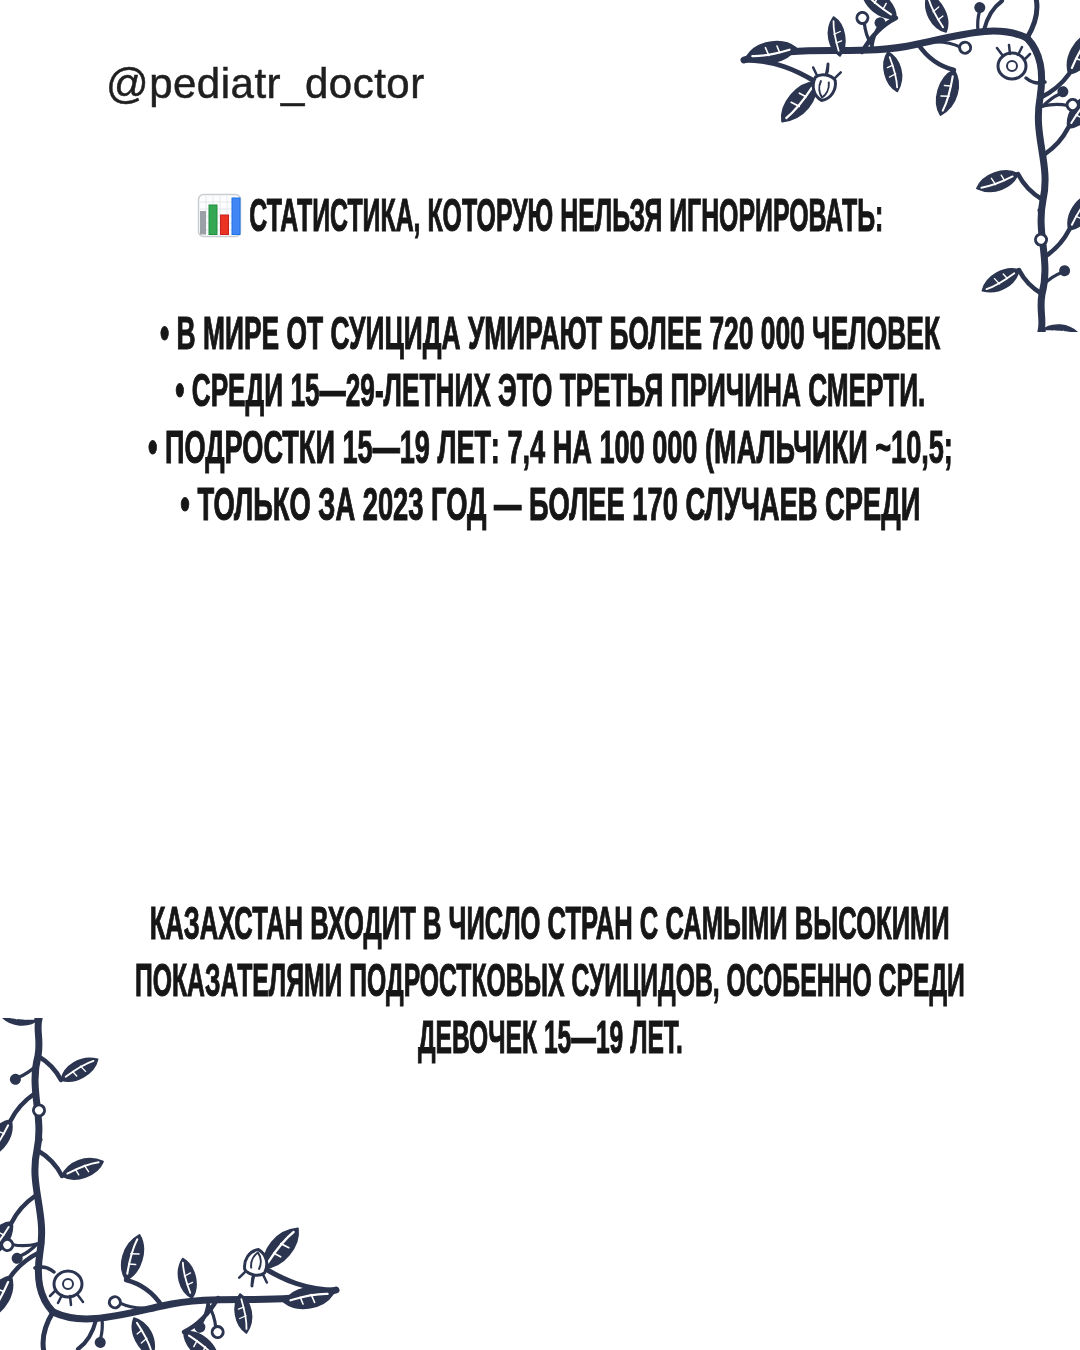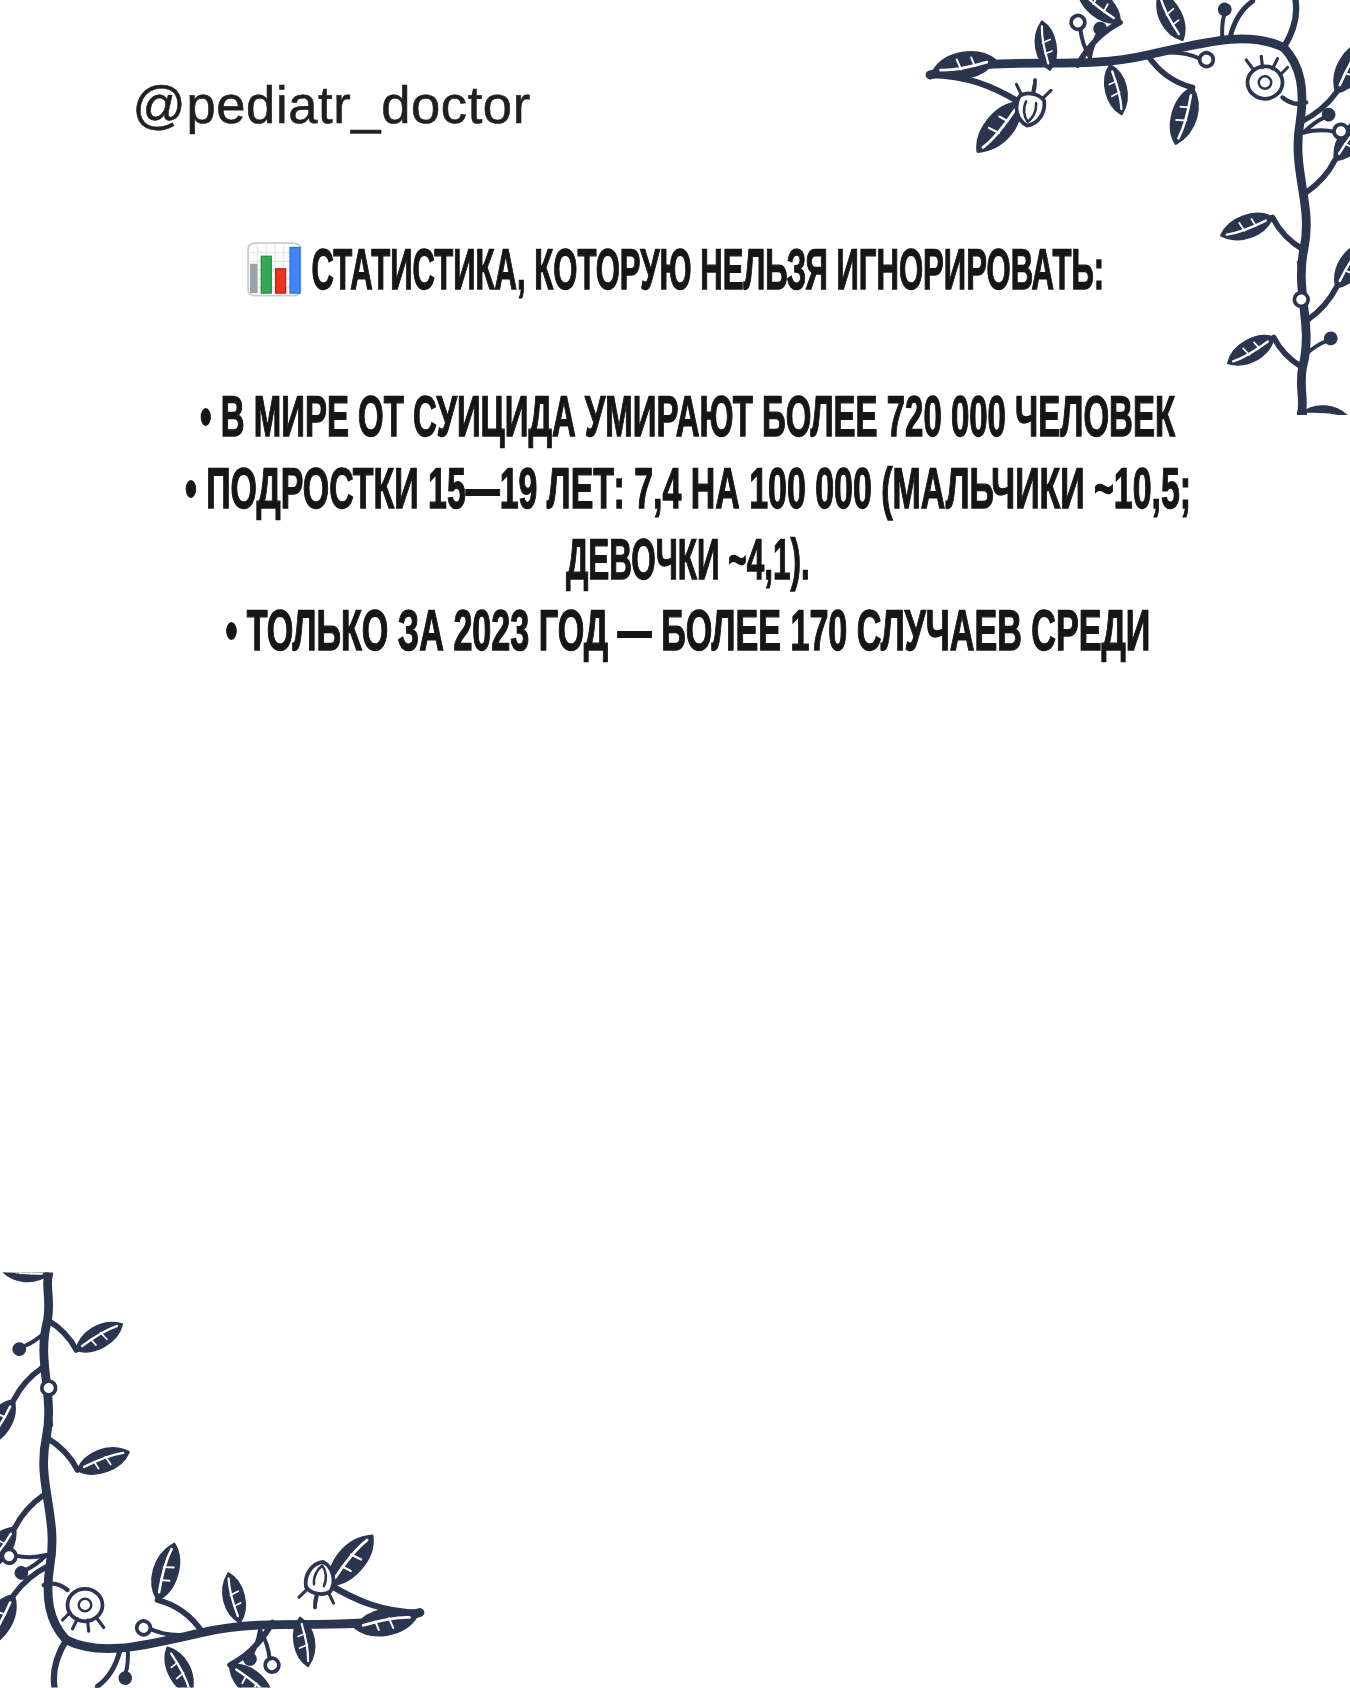--- a/index.html
+++ b/index.html
@@ -142,24 +142,35 @@
     <div class="fitbox" style="width:634px">
       <span class="cond" style="transform: scaleX(0.5407);">СТАТИСТИКА, КОТОРУЮ НЕЛЬЗЯ ИГНОРИРОВАТЬ:</span>
     </div>
   </div>
 
   <div class="stats">
     <div class="line">
         <span class="cond" style="transform: scaleX(0.5735);">• В МИРЕ ОТ СУИЦИДА УМИРАЮТ БОЛЕЕ 720 000 ЧЕЛОВЕК</span>
       </div>
     <div class="line">
-        <span class="cond" style="transform: scaleX(0.5898);">• ПОДРОСТКИ 15—19 ЛЕТ: 7,4 НА 100 000 (МАЛЬЧИКИ ~10,5;</span>
+        <span class="cond" style="transform: scaleX(0.5697);">• СРЕДИ 15—29-ЛЕТНИХ ЭТО ТРЕТЬЯ ПРИЧИНА СМЕРТИ.</span>
       </div>
     <div class="line">
-        <span class="cond" style="transform: scaleX(0.547);">ДЕВОЧКИ ~4,1).</span>
+        <span class="cond" style="transform: scaleX(0.5898);">• ПОДРОСТКИ 15—19 ЛЕТ: 7,4 НА 100 000 (МАЛЬЧИКИ ~10,5;</span>
       </div>
     <div class="line">
         <span class="cond" style="transform: scaleX(0.5936);">• ТОЛЬКО ЗА 2023 ГОД — БОЛЕЕ 170 СЛУЧАЕВ СРЕДИ</span>
       </div>
   </div>
 
+  <div class="summary">
+    <div class="line">
+        <span class="cond" style="transform: scaleX(0.5558);">КАЗАХСТАН ВХОДИТ В ЧИСЛО СТРАН С САМЫМИ ВЫСОКИМИ</span>
+      </div>
+    <div class="line">
+        <span class="cond" style="transform: scaleX(0.5383);">ПОКАЗАТЕЛЯМИ ПОДРОСТКОВЫХ СУИЦИДОВ, ОСОБЕННО СРЕДИ</span>
+      </div>
+    <div class="line">
+        <span class="cond" style="transform: scaleX(0.5354);">ДЕВОЧЕК 15—19 ЛЕТ.</span>
+      </div>
+  </div>
 
 </div>
 
 </body></html>

